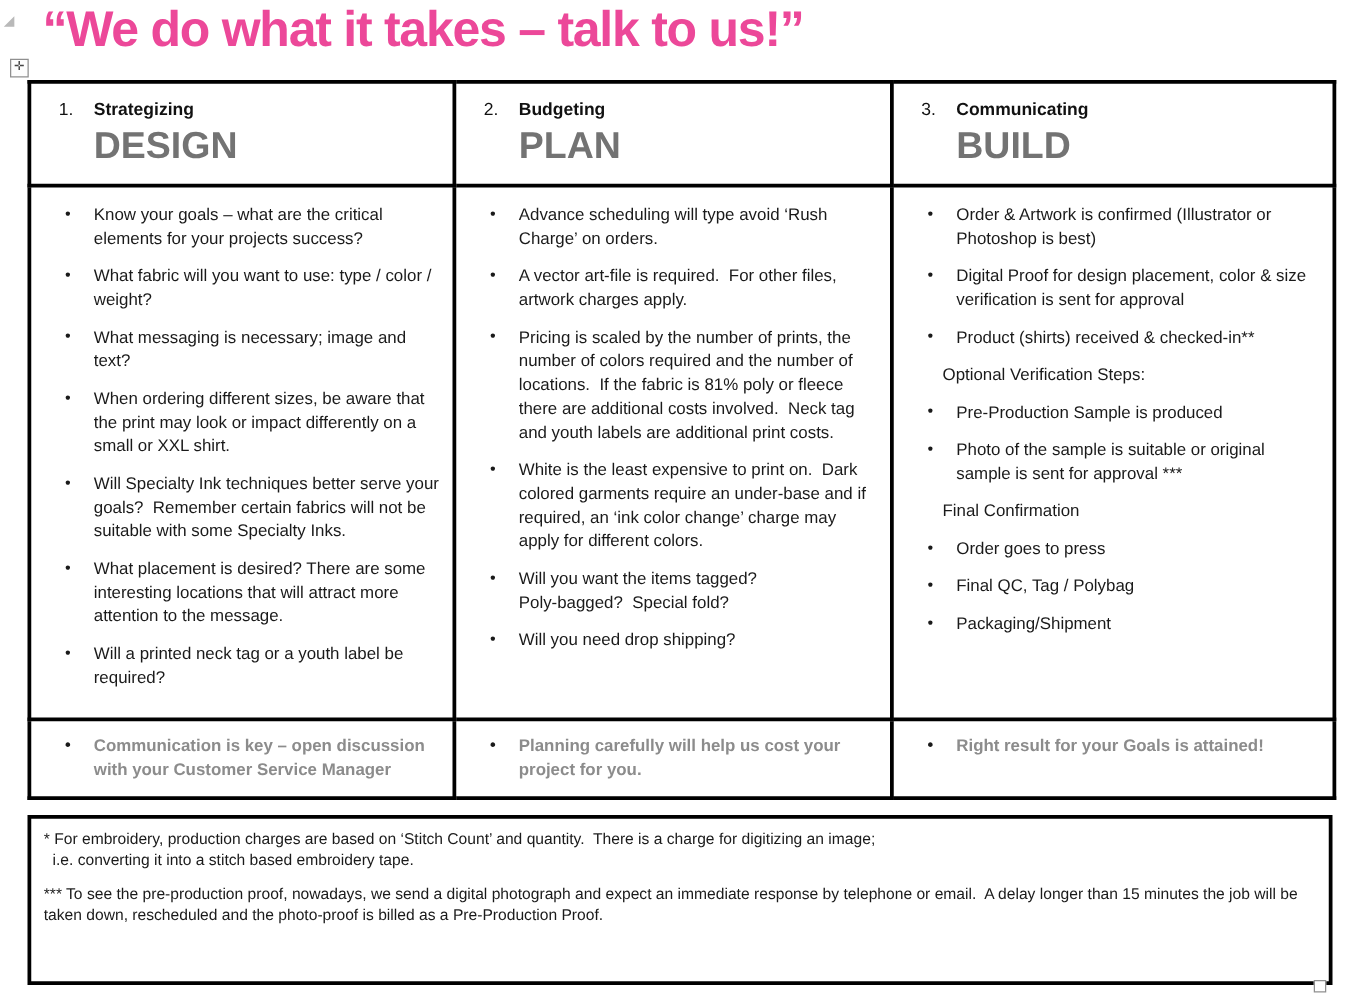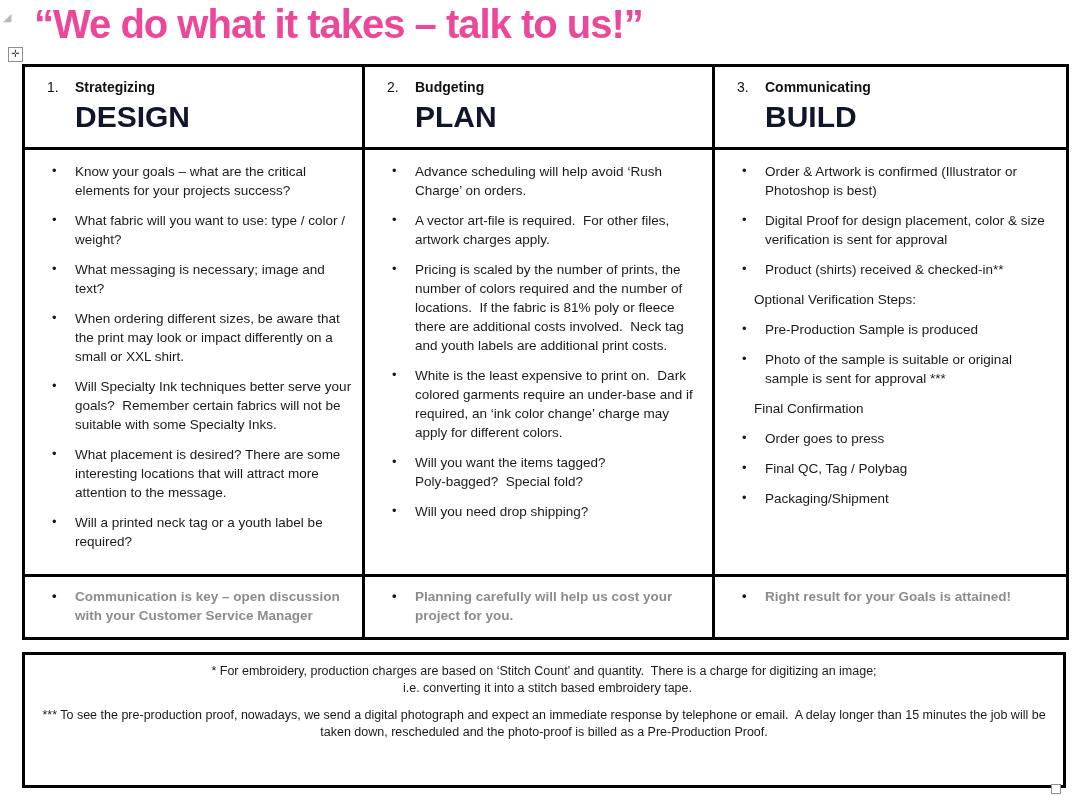--- a/index.html
+++ b/index.html
@@ -29,21 +29,21 @@
   }
   table.process td{
     border:3px solid #000;vertical-align:top;padding:0;overflow:hidden;
   }
   col.c1{width:340px}col.c2{width:350px}col.c3{width:354px}
   
   td.hdr{height:80px;}
   .hdr-line{margin:12px 0 0 0;font-size:14px;line-height:17px;}
   .hdr-num{display:inline-block;width:28px;margin-left:22px;font-weight:normal;}
   .hdr-cat{font-weight:bold;}
-  .hdr-phase{margin:4px 0 0 50px;font-size:30px;font-weight:bold;line-height:34px;color:#0f172a;}
+  .hdr-phase{margin:4px 0 0 50px;font-size:30px;font-weight:bold;line-height:34px;color:#737373;}
   
   td.body{height:424px;}
   ul.blist{list-style:none;margin:12px 8px 0 0;padding:0;}
   li.bullet{
     position:relative;padding-left:50px;margin-bottom:11px;
     font-size:13.5px;line-height:19px;white-space:pre-wrap;color:#1a1a1a;
   }
   li.bullet .dot{position:absolute;left:27px;top:-1px;font-size:13px;}
   li.subhead{
     padding-left:13px;margin-bottom:11px;
@@ -51,21 +51,21 @@
   }
   
   td.grayrow{height:60px;}
   td.grayrow ul.blist{margin-top:10px;}
   td.grayrow li.bullet{color:#8c8c8c;font-weight:bold;margin-bottom:0;}
   td.grayrow li.bullet .dot{color:#1a1a1a;}
   
   .footnotes{
     position:absolute;left:22px;top:652px;width:1044px;height:136px;
     border:3px solid #000;box-sizing:border-box;
-    padding:8px 10px 0 10px;overflow:hidden;text-align:center;
+    padding:8px 10px 0 10px;overflow:hidden;
   }
   .fn{font-size:12.5px;line-height:17px;white-space:pre-wrap;margin:0 0 10px 0;color:#1a1a1a;}
   
   .resize-handle{
     position:absolute;left:1051px;top:784px;width:8px;height:8px;
     border:1px solid #8f8f8f;background:#fff;
   }
 </style>
 </head>
 <body>
@@ -110,21 +110,21 @@
         <li class="bullet"><span class="dot">•</span><span>What fabric will you want to use: type / color / weight?</span></li>
         <li class="bullet"><span class="dot">•</span><span>What messaging is necessary; image and text?</span></li>
         <li class="bullet"><span class="dot">•</span><span>When ordering different sizes, be aware that the print may look or impact differently on a small or XXL shirt.</span></li>
         <li class="bullet"><span class="dot">•</span><span>Will Specialty Ink techniques better serve your goals?  Remember certain fabrics will not be suitable with some Specialty Inks.</span></li>
         <li class="bullet"><span class="dot">•</span><span>What placement is desired? There are some interesting locations that will attract more attention to the message.</span></li>
         <li class="bullet"><span class="dot">•</span><span>Will a printed neck tag or a youth label be required?</span></li>
       </ul>
     </td>
     <td class="body">
       <ul class="blist">
-        <li class="bullet"><span class="dot">•</span><span>Advance scheduling will help avoid ‘Rush Charge’ on orders.</span></li>
+        <li class="bullet"><span class="dot">•</span><span>Advance scheduling will type avoid ‘Rush Charge’ on orders.</span></li>
         <li class="bullet"><span class="dot">•</span><span>A vector art-file is required.  For other files, artwork charges apply.</span></li>
         <li class="bullet"><span class="dot">•</span><span>Pricing is scaled by the number of prints, the number of colors required and the number of locations.  If the fabric is 81% poly or fleece there are additional costs involved.  Neck tag and youth labels are additional print costs.</span></li>
         <li class="bullet"><span class="dot">•</span><span>White is the least expensive to print on.  Dark colored garments require an under-base and if required, an ‘ink color change’ charge may apply for different colors.</span></li>
         <li class="bullet"><span class="dot">•</span><span>Will you want the items tagged?
 Poly-bagged?  Special fold?</span></li>
         <li class="bullet"><span class="dot">•</span><span>Will you need drop shipping?</span></li>
       </ul>
     </td>
     <td class="body">
       <ul class="blist">

